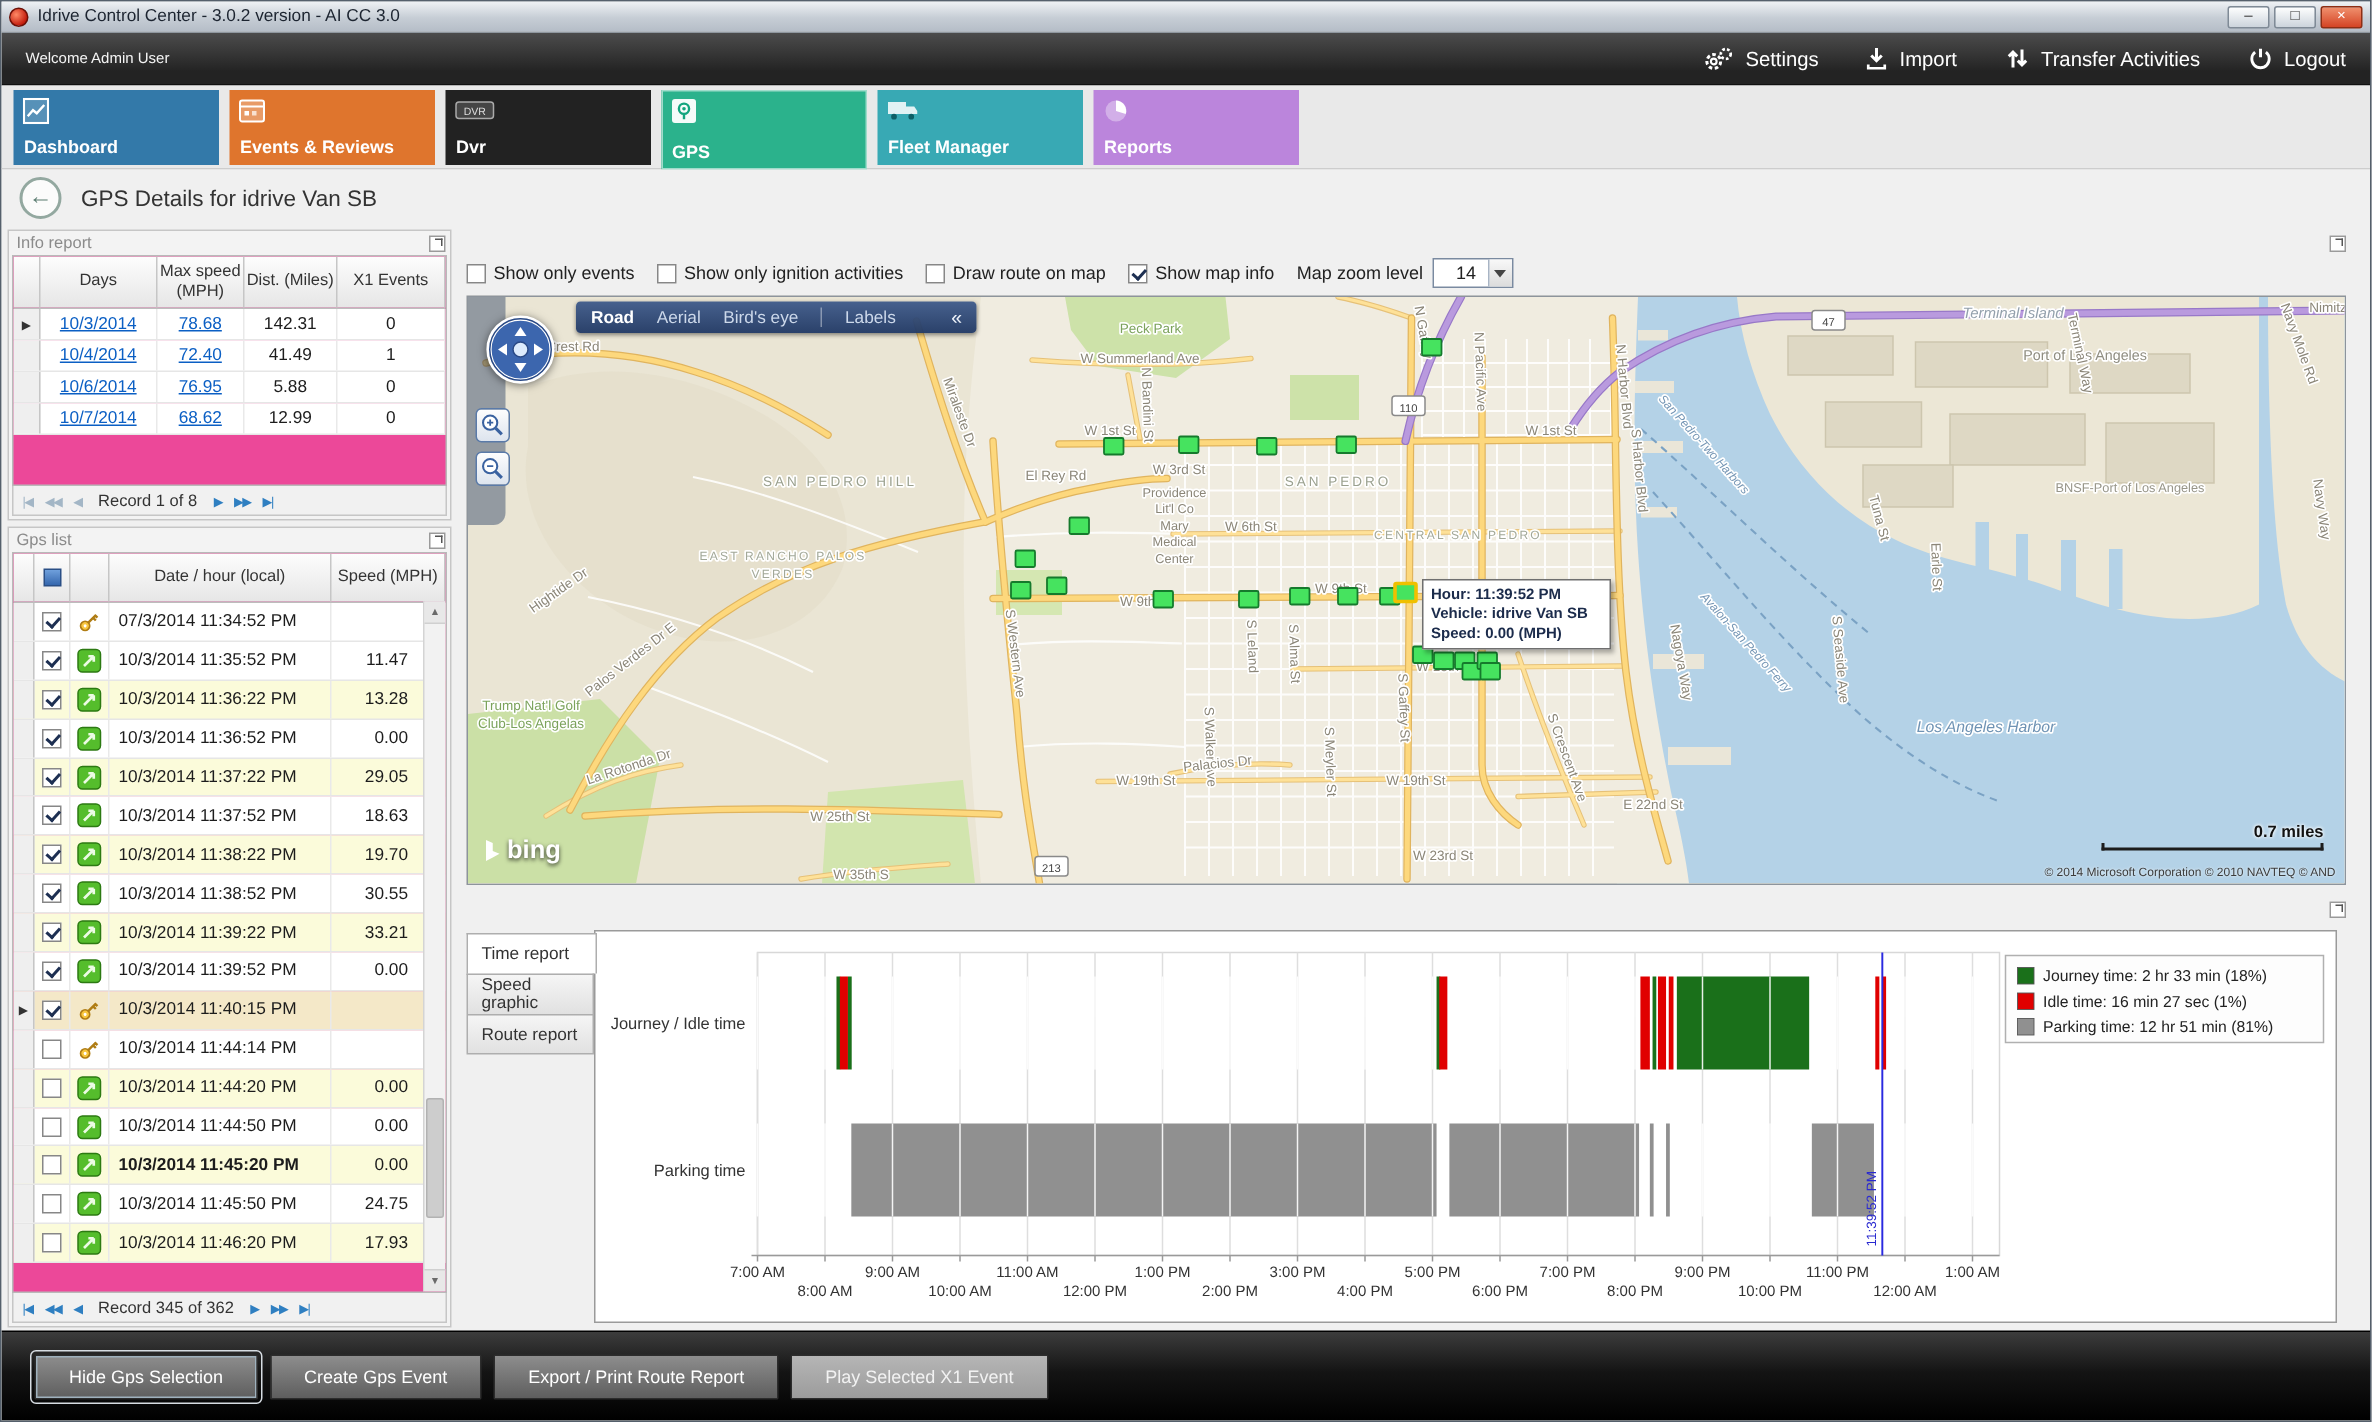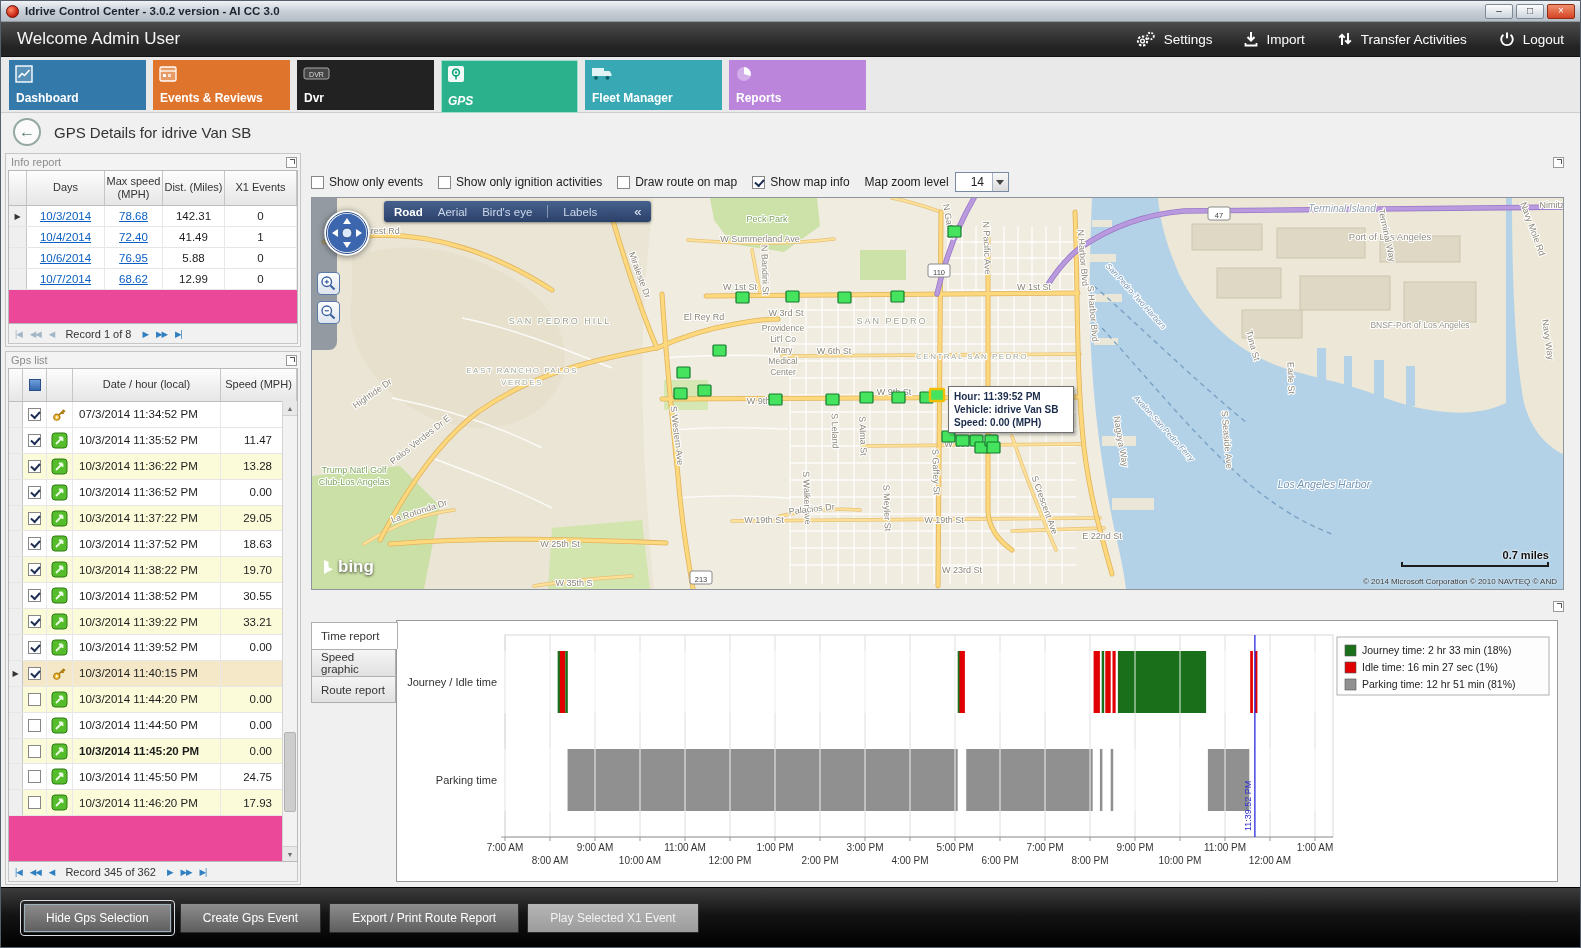--- a/index.html
+++ b/index.html
@@ -3,28 +3,28 @@
 <meta charset="utf-8">
 <style>
   *{box-sizing:border-box;margin:0;padding:0}
   html,body{background:#7a7f86}
   body{font-family:"Liberation Sans",sans-serif;-webkit-font-smoothing:antialiased}
   .window{position:relative;width:1581px;height:948px;background:#f0f0f0;overflow:hidden;border:1px solid #55606c}
 
   
   .titlebar{position:absolute;left:0;top:0;right:0;height:21px;background:linear-gradient(#eff2f5,#c6cdd5 55%,#b5bdc7);border-bottom:1px solid #8f979f;display:flex;align-items:center;padding:0 5px;gap:6px}
   .app-icon{width:13px;height:13px;border-radius:50%;background:radial-gradient(circle at 35% 35%,#ff8a66,#c41e0e 70%);border:1px solid #6e1006;flex:none}
-  .titlebar .title{font-size:11.5px;font-weight:bold;color:#1c2430;white-space:nowrap}
+  .titlebar .title{font-size:11.5px;font-weight:normal;color:#1c2430;white-space:nowrap}
   .winbtns{margin-left:auto;display:flex;gap:3px}
   .winbtn{width:28px;height:15px;border:1px solid #7f8a96;border-radius:2px;background:linear-gradient(#fdfefe,#ccd4dc);font-size:10px;line-height:12px;text-align:center;color:#333;cursor:pointer}
   .winbtn.close{background:linear-gradient(#f0906e,#d44424);color:#fff;border-color:#8e2e14}
 
   
   .topbar{position:absolute;top:21px;left:0;right:0;height:35px;background:linear-gradient(#4c4c4c,#232323 75%);display:flex;align-items:center;color:#fff;padding:0 16px;border-bottom:1px solid #111}
-  .topbar .welcome{font-size:17px;color:#f4f4f4}
+  .topbar .welcome{font-size:10px;color:#f4f4f4}
   .topbar-actions{margin-left:auto;display:flex;align-items:center;gap:32px}
   .topbar-action{display:flex;align-items:center;gap:8px;font-size:13.5px;color:#fff;cursor:pointer}
   .topbar-action svg{display:block}
 
   
   .navtiles{position:absolute;top:56px;left:0;right:0;height:56px;background:#e9e9e9;border-bottom:1px solid #cdcdcd;display:flex;align-items:flex-start;gap:7px;padding:3px 0 0 8px}
   .tile{position:relative;width:137px;height:50px;color:#fff;cursor:pointer;flex:none}
   .tile.selected{height:53px;box-shadow:0 0 0 1px rgba(255,255,255,.55) inset}
   .tile .tlabel{position:absolute;left:7px;bottom:5px;font-size:12px;font-weight:bold;white-space:nowrap}
   .tile .ticon{position:absolute;left:6px;top:5px}
@@ -201,21 +201,21 @@
           </svg></span>
         <span class="tlabel">Events &amp; Reviews</span>
       </div>
       <div class="tile" style="background: rgb(34, 34, 34);">
         <span class="ticon"><svg width="28" height="17" viewBox="0 0 28 17">
             <rect x="1" y="3" width="25" height="11" rx="2" fill="rgba(255,255,255,.16)" stroke="#aaa" stroke-width="1"></rect>
             <text x="13.5" y="11.5" text-anchor="middle" font-size="7" fill="#ddd">DVR</text>
           </svg></span>
         <span class="tlabel">Dvr</span>
       </div>
-      <div class="tile selected" style="background: rgb(43, 178, 140); font-style: italic;">
+      <div class="tile selected" style="background: rgb(43, 178, 140);">
         <span class="ticon"><svg width="18" height="18" viewBox="0 0 18 18">
             <rect x="1" y="1" width="16" height="16" rx="2" fill="#fff" opacity=".95"></rect>
             <circle cx="9" cy="7.5" r="3.4" fill="none" stroke="#12a57e" stroke-width="1.6"></circle>
             <circle cx="9" cy="7.5" r="1.2" fill="#12a57e"></circle>
             <path d="M9 11 L9 14.5" stroke="#12a57e" stroke-width="1.6"></path>
           </svg></span>
         <span class="tlabel">GPS</span>
       </div>
       <div class="tile" style="background: rgb(56, 169, 180);">
         <span class="ticon"><svg width="23" height="17" viewBox="0 0 23 17">
@@ -500,20 +500,39 @@
                     <svg width="17" height="17" viewBox="0 0 17 17">
                       <g transform="rotate(-45 8.5 8.5)">
                         <circle cx="4.6" cy="8.5" r="3" fill="#f8c63e" stroke="#b07d14" stroke-width="1.2"></circle>
                         <circle cx="4.6" cy="8.5" r="1" fill="#fff"></circle>
                         <path d="M7.6 8.5 H15 M12.2 8.5 V11 M14.3 8.5 V10.4" stroke="#b07d14" stroke-width="1.6" fill="none"></path>
                       </g>
                     </svg>
                   </span>
                 </div>
                 <div class="g-cell" style="width: 148px; justify-content: flex-start; padding-left: 6px;">10/3/2014 11:40:15 PM</div>
+                <div class="g-cell" style="width: 76px; justify-content: flex-end; padding-right: 24px;"></div>
+              </div>
+              <div class="grid-row gps-row">
+                <div class="g-cell g-ind" style="width: 14px;"></div>
+                <div class="g-cell" style="width: 24px;">
+                  <div class="cb"></div>
+                </div>
+                <div class="g-cell" style="width: 26px;">
+                  <span style="display: flex;">
+                    <svg width="17" height="17" viewBox="0 0 17 17">
+                      <g transform="rotate(-45 8.5 8.5)">
+                        <circle cx="4.6" cy="8.5" r="3" fill="#f8c63e" stroke="#b07d14" stroke-width="1.2"></circle>
+                        <circle cx="4.6" cy="8.5" r="1" fill="#fff"></circle>
+                        <path d="M7.6 8.5 H15 M12.2 8.5 V11 M14.3 8.5 V10.4" stroke="#b07d14" stroke-width="1.6" fill="none"></path>
+                      </g>
+                    </svg>
+                  </span>
+                </div>
+                <div class="g-cell" style="width: 148px; justify-content: flex-start; padding-left: 6px;">10/3/2014 11:44:14 PM</div>
                 <div class="g-cell" style="width: 76px; justify-content: flex-end; padding-right: 24px;"></div>
               </div>
               <div class="grid-row gps-row alt">
                 <div class="g-cell g-ind" style="width: 14px;"></div>
                 <div class="g-cell" style="width: 24px;">
                   <div class="cb"></div>
                 </div>
                 <div class="g-cell" style="width: 26px;">
                   <span style="display: flex;">
                     <svg width="17" height="17" viewBox="0 0 17 17">

